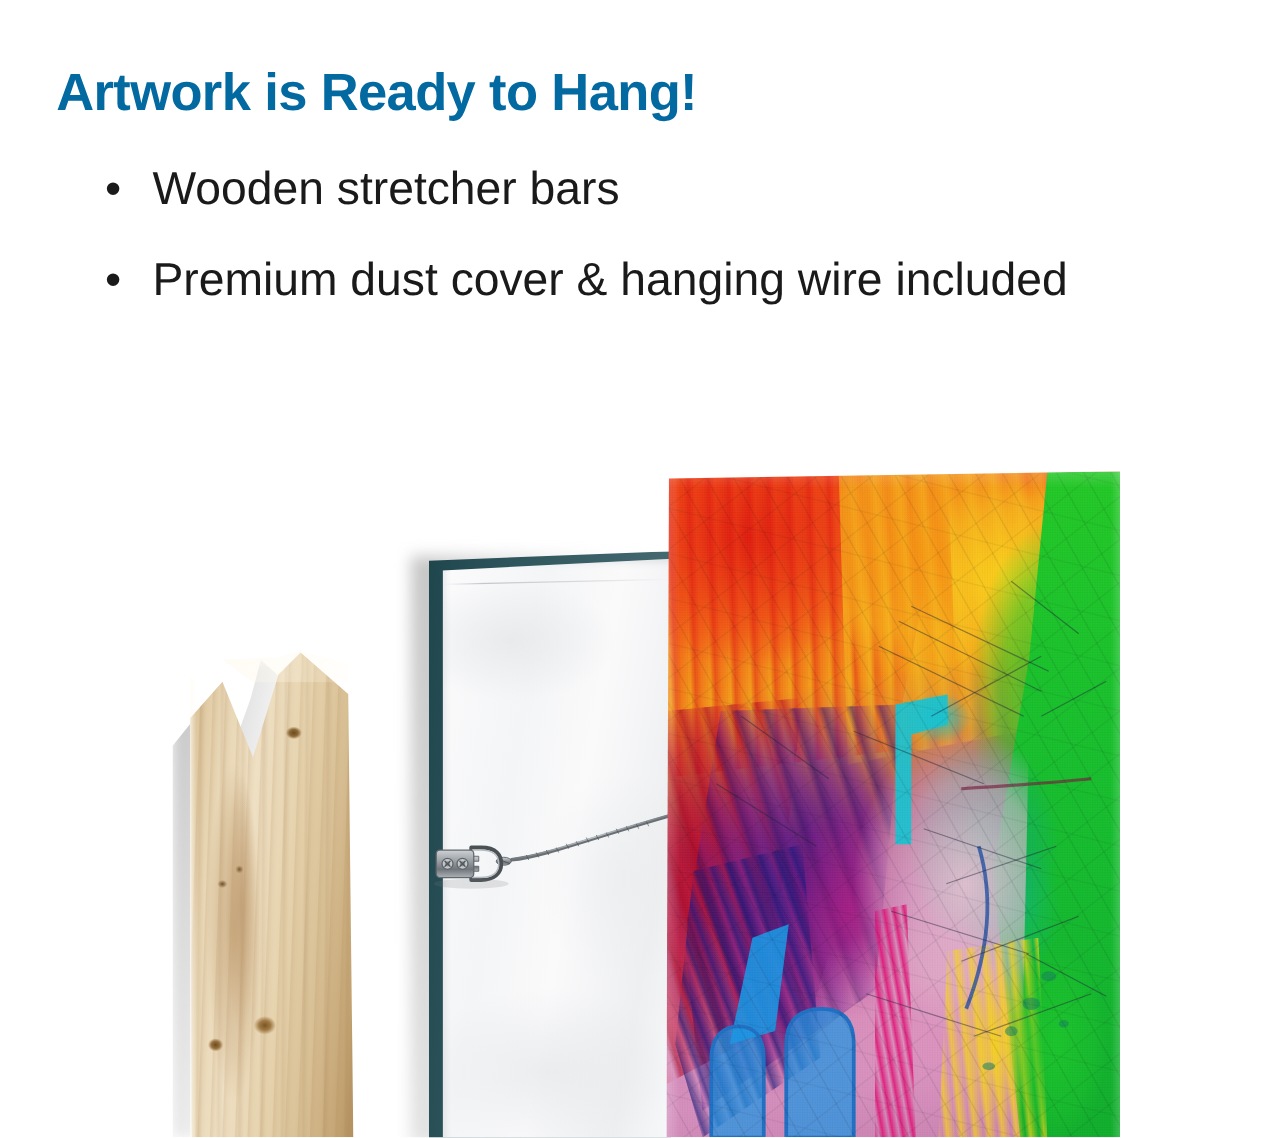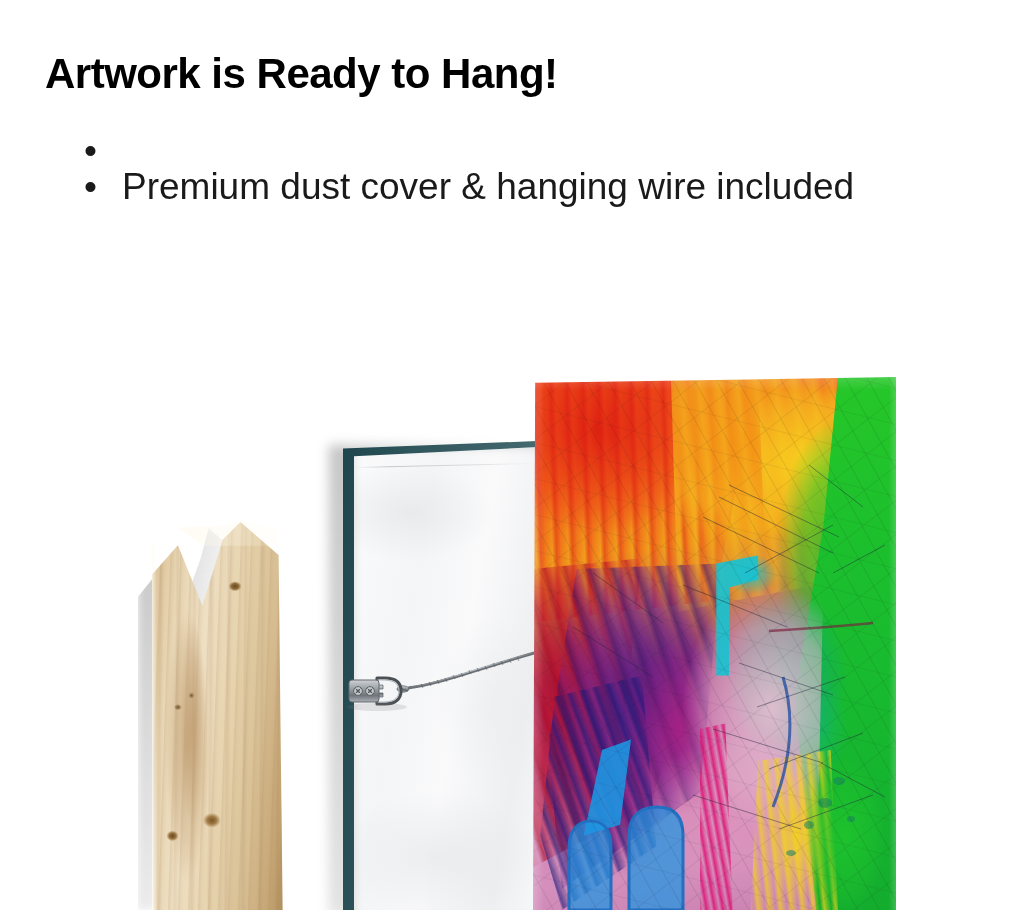--- a/index.html
+++ b/index.html
@@ -18,21 +18,21 @@
     overflow: hidden;
   }
 
   
   #headline {
     position: absolute;
     left: 45px;
     top: 50px;
     font-size: 42px;
     font-weight: bold;
-    color: #000000;
+    color: #0369a1;
     letter-spacing: -0.5px;
     white-space: nowrap;
   }
   #bullet-list {
     position: absolute;
     left: 80px;
     top: 132px;
     margin: 0;
     padding: 0;
     list-style: none;
@@ -388,20 +388,21 @@
 </head>
 <body>
 
 <div id="page">
 
   <div id="headline">Artwork is Ready to Hang!</div>
 
   <ul id="bullet-list">
     <li>
       <span class="bullet-dot">•</span>
+      <span>Wooden stretcher bars</span>
     </li>
     <li>
       <span class="bullet-dot">•</span>
       <span>Premium dust cover &amp; hanging wire included</span>
     </li>
   </ul>
 
   <div id="photo-stage">
 
     <div id="stretcher-bar">

